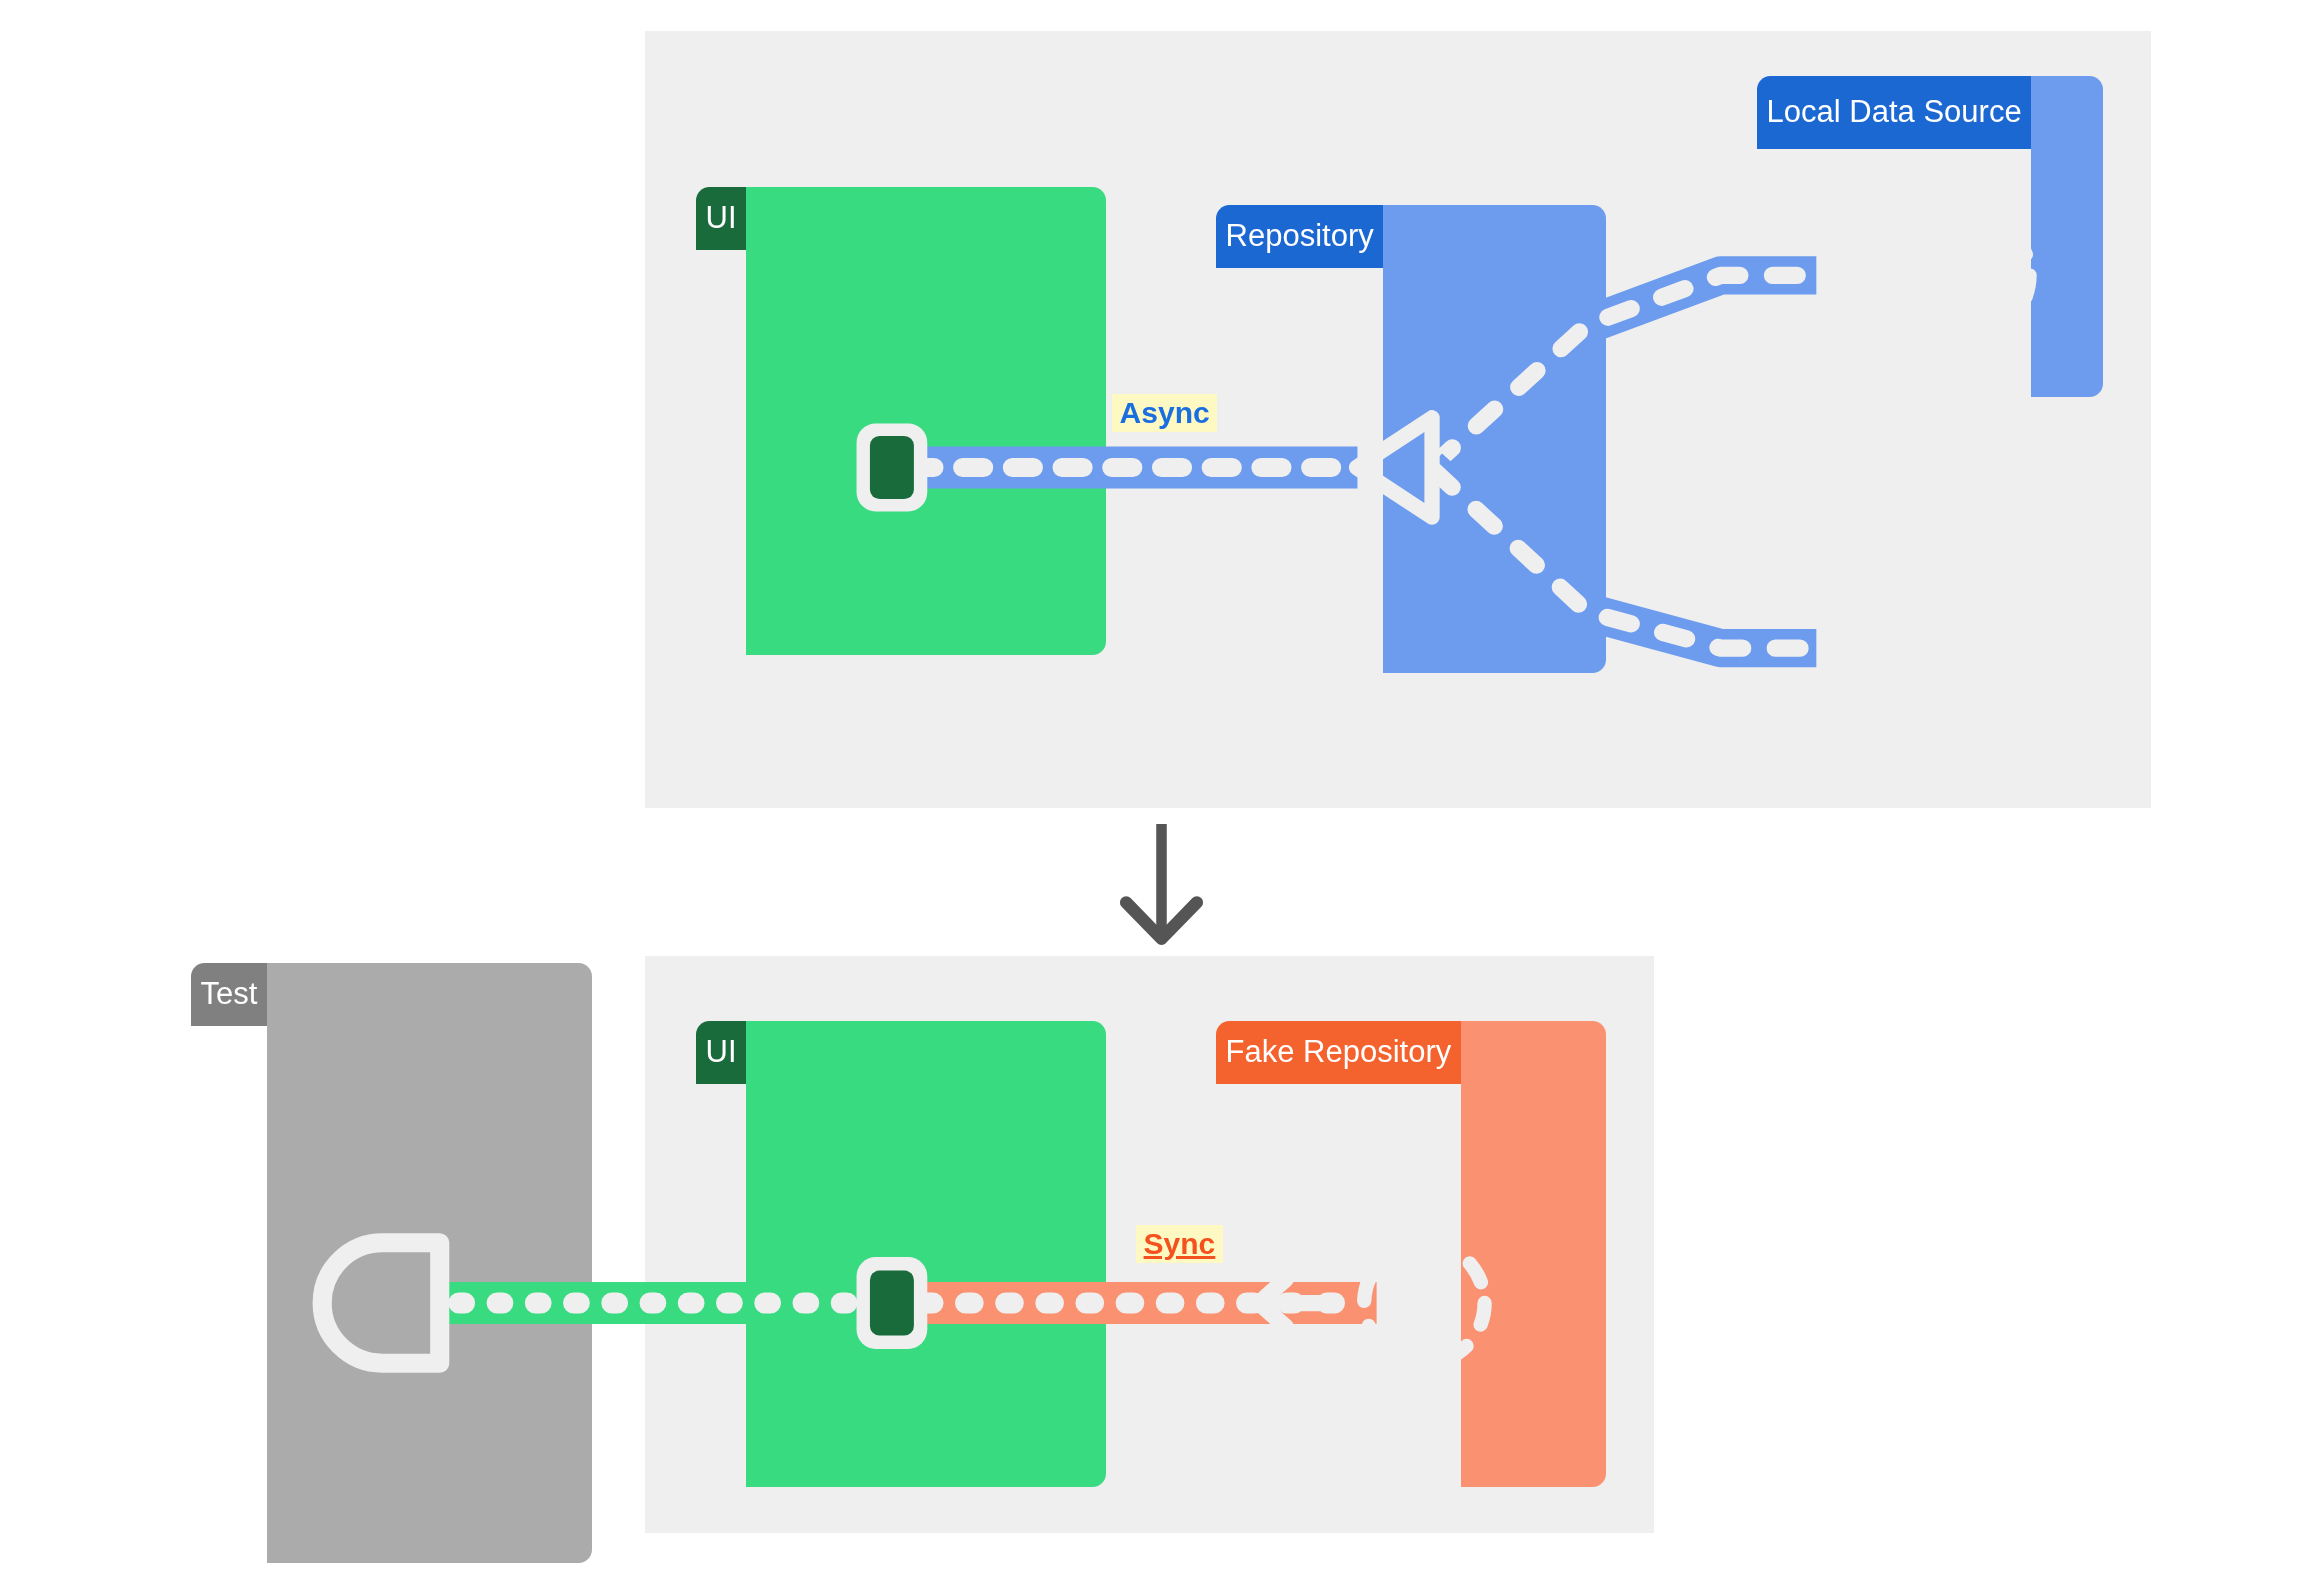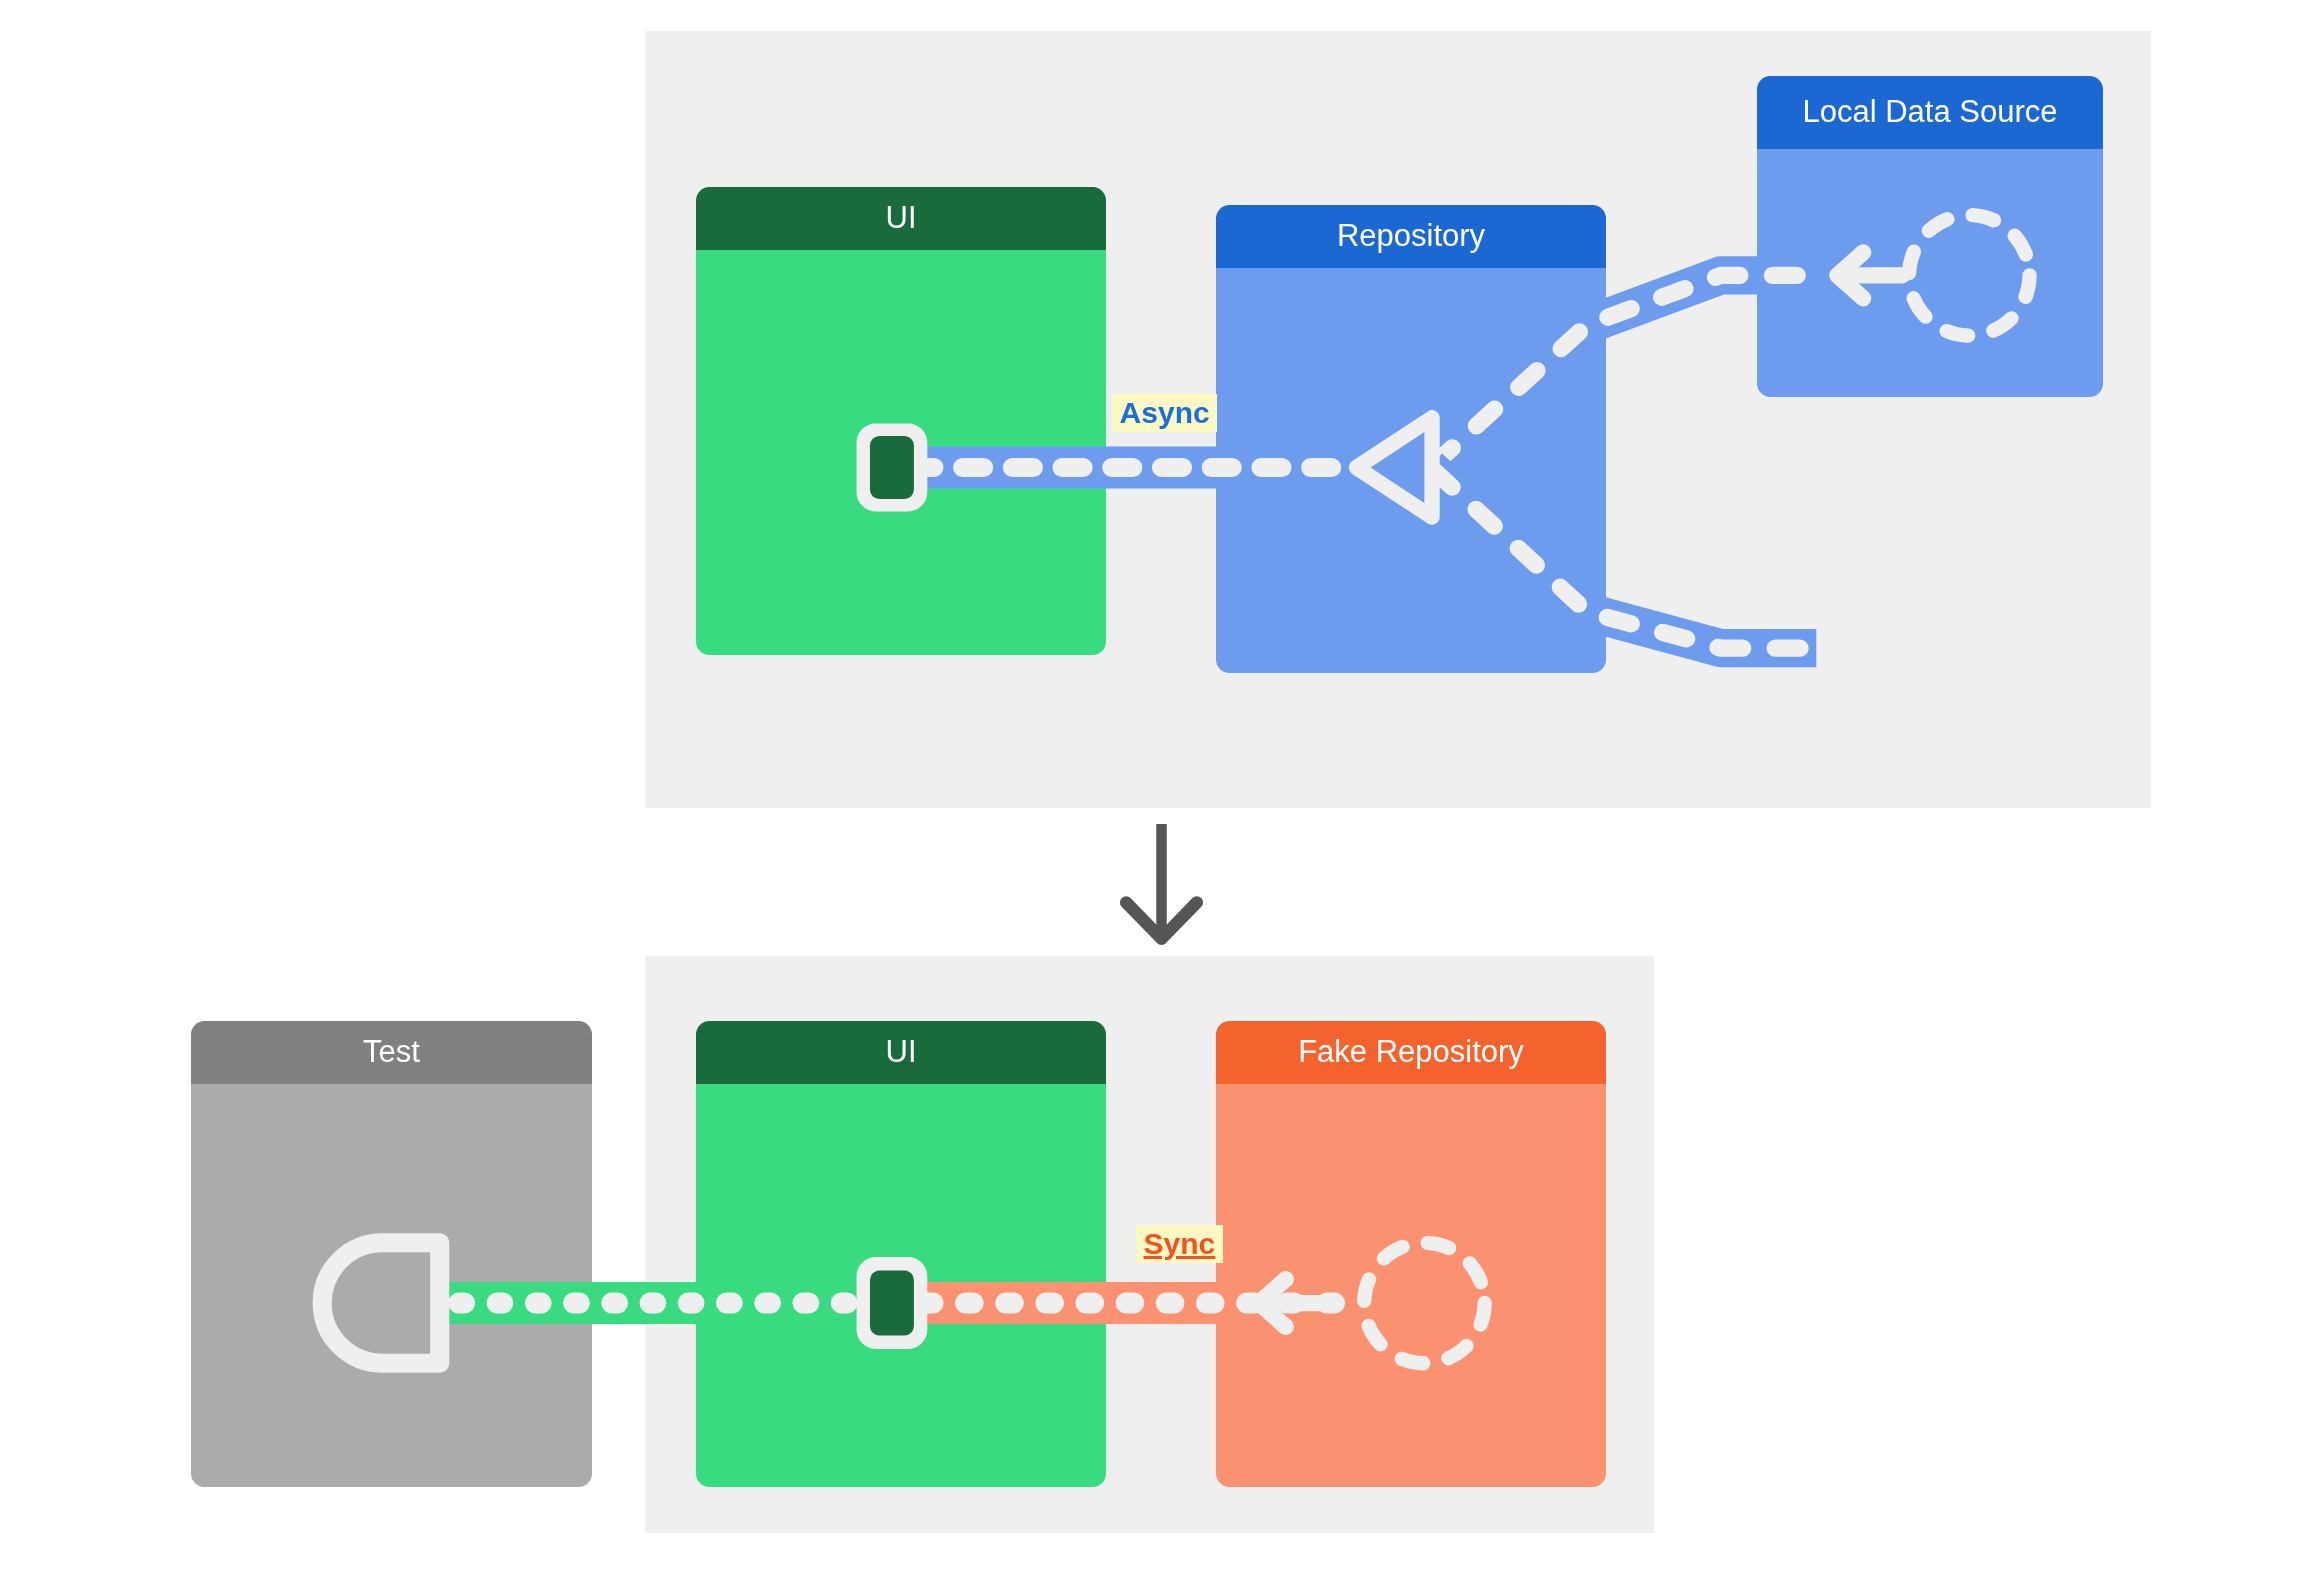--- a/index.html
+++ b/index.html
@@ -25,21 +25,20 @@
   }
   #panel-top    { left: 645px;  top: 31px;   width: 1506px; height: 777px; }
   #panel-bottom { left: 645px;  top: 956px; width: 1009px; height: 577px; }
 
   
   .card {
     position: absolute;
     border-radius: 13.4px;
     overflow: hidden;
     display: flex;
-    flex-direction: column;
   }
   .card-header {
     flex: 0 0 auto;
     display: flex;
     align-items: center;
     justify-content: center;
     text-align: center;
     color: #ffffff;
     font-size: 31px;
     line-height: 1.18;
@@ -72,21 +71,21 @@
   .card-fake .card-body   { background: #FA9271; }
 
   
   #card-ui-top    { left: 696px;  top: 187px;  width: 410px;  height: 468px; }
   #card-repo      { left: 1216px; top: 205px;  width: 390px;  height: 468px; }
   #card-local-ds  { left: 1757px; top: 76px;   width: 346px;  height: 321px; }
   #card-remote-ds { left: 1757px; top: 440px;  width: 346px;  height: 325px; }
   #card-local-ds  .card-header { height: 73px; }
   #card-remote-ds .card-header { height: 73px; }
 
-  #card-test      { left: 191px;  top: 1021px; width: 401px;  height: 466px; }
+  #card-test      { left: 191px;  top: 963px; width: 401px;  height: 600px; }
   #card-ui-bottom { left: 696px;  top: 1021px; width: 410px;  height: 466px; }
   #card-fake      { left: 1216px; top: 1021px; width: 390px;  height: 466px; }
 
   
   #overlay {
     position: absolute;
     left: 0; top: 0;
     width: 2323px;
     height: 1586px;
     pointer-events: none;

